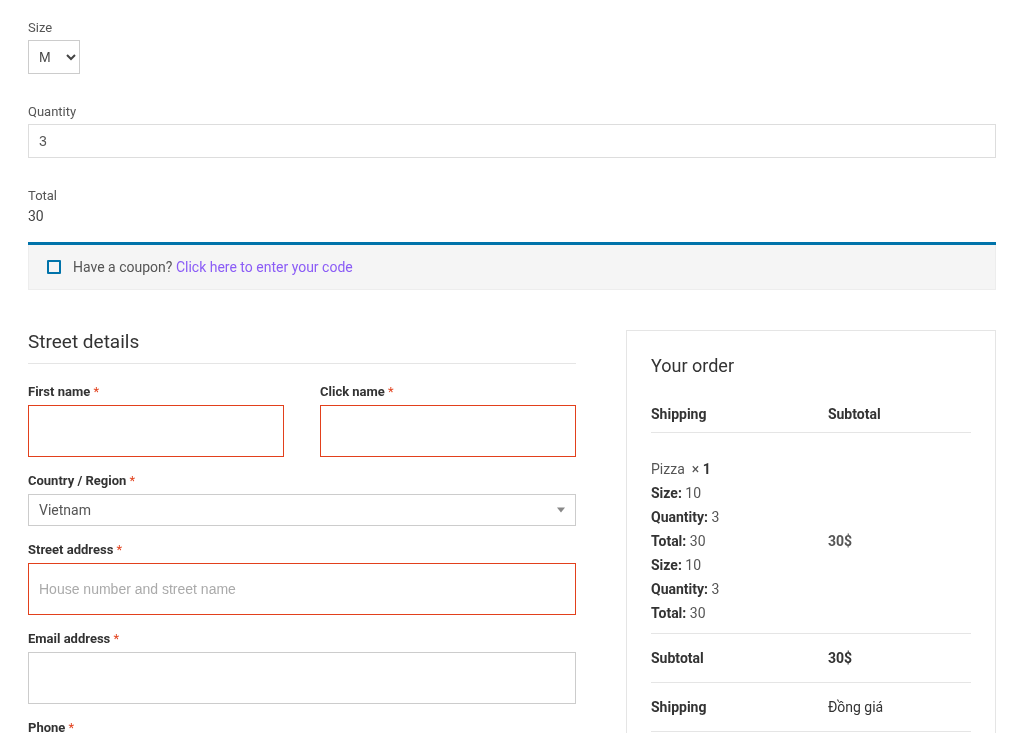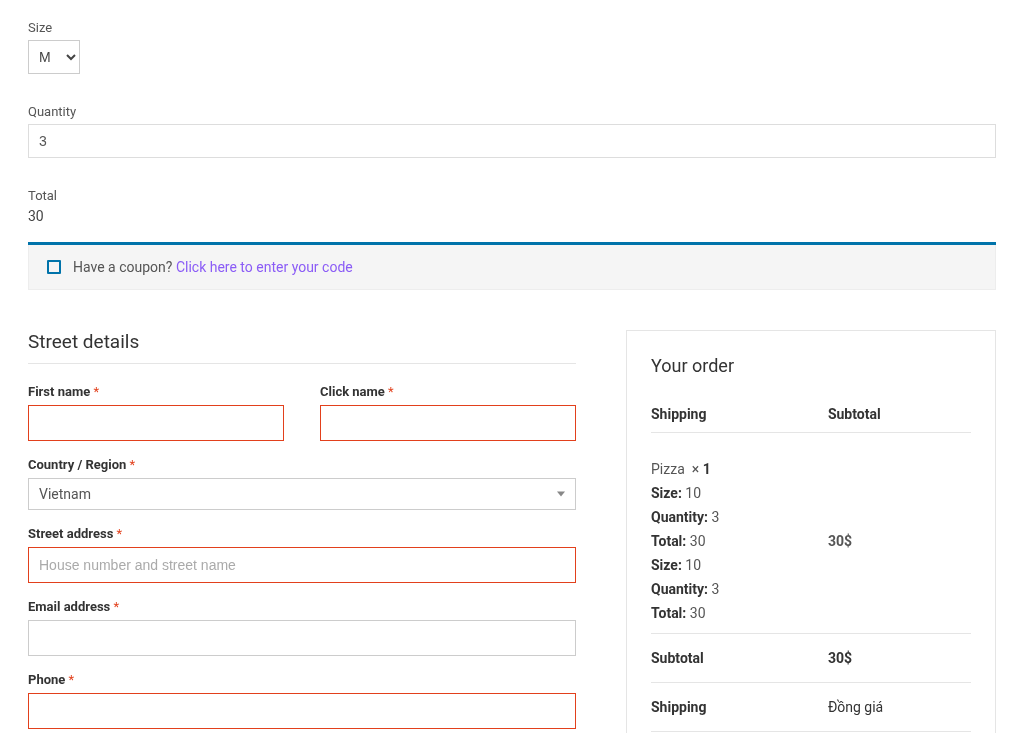--- a/index.html
+++ b/index.html
@@ -96,21 +96,21 @@
   .field-label {
     font-size: 13px;
     font-weight: 700;
     color: #333;
     margin-bottom: 6px;
     display: block;
   }
   .req { color: #e2401c; font-weight: 400; }
   .text-input {
     width: 100%;
-    height: 36px;
+    height: 52px;
     padding: 0 10px;
     font-size: 14px;
     border: 1px solid #ccc;
     background: #fff;
   }
   .text-input.error { border: 1px solid #e2401c; }
   .text-input::placeholder { color: #aaa; }
 
   .select-wrap {
     position: relative;

